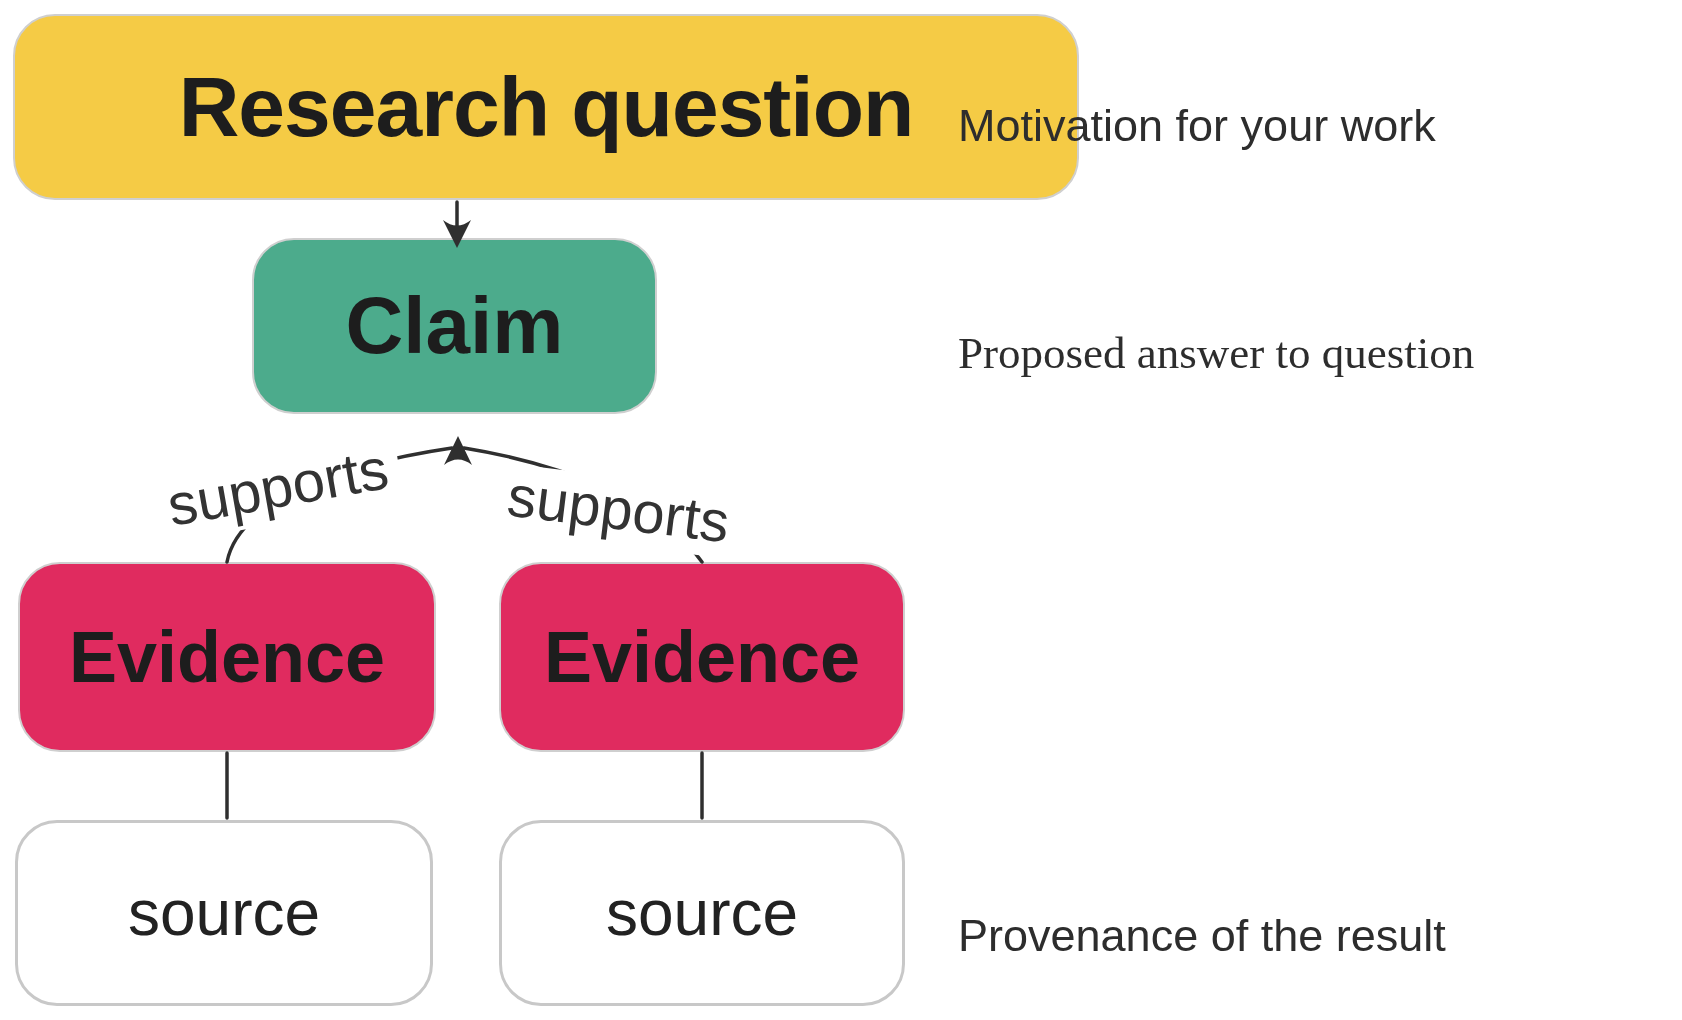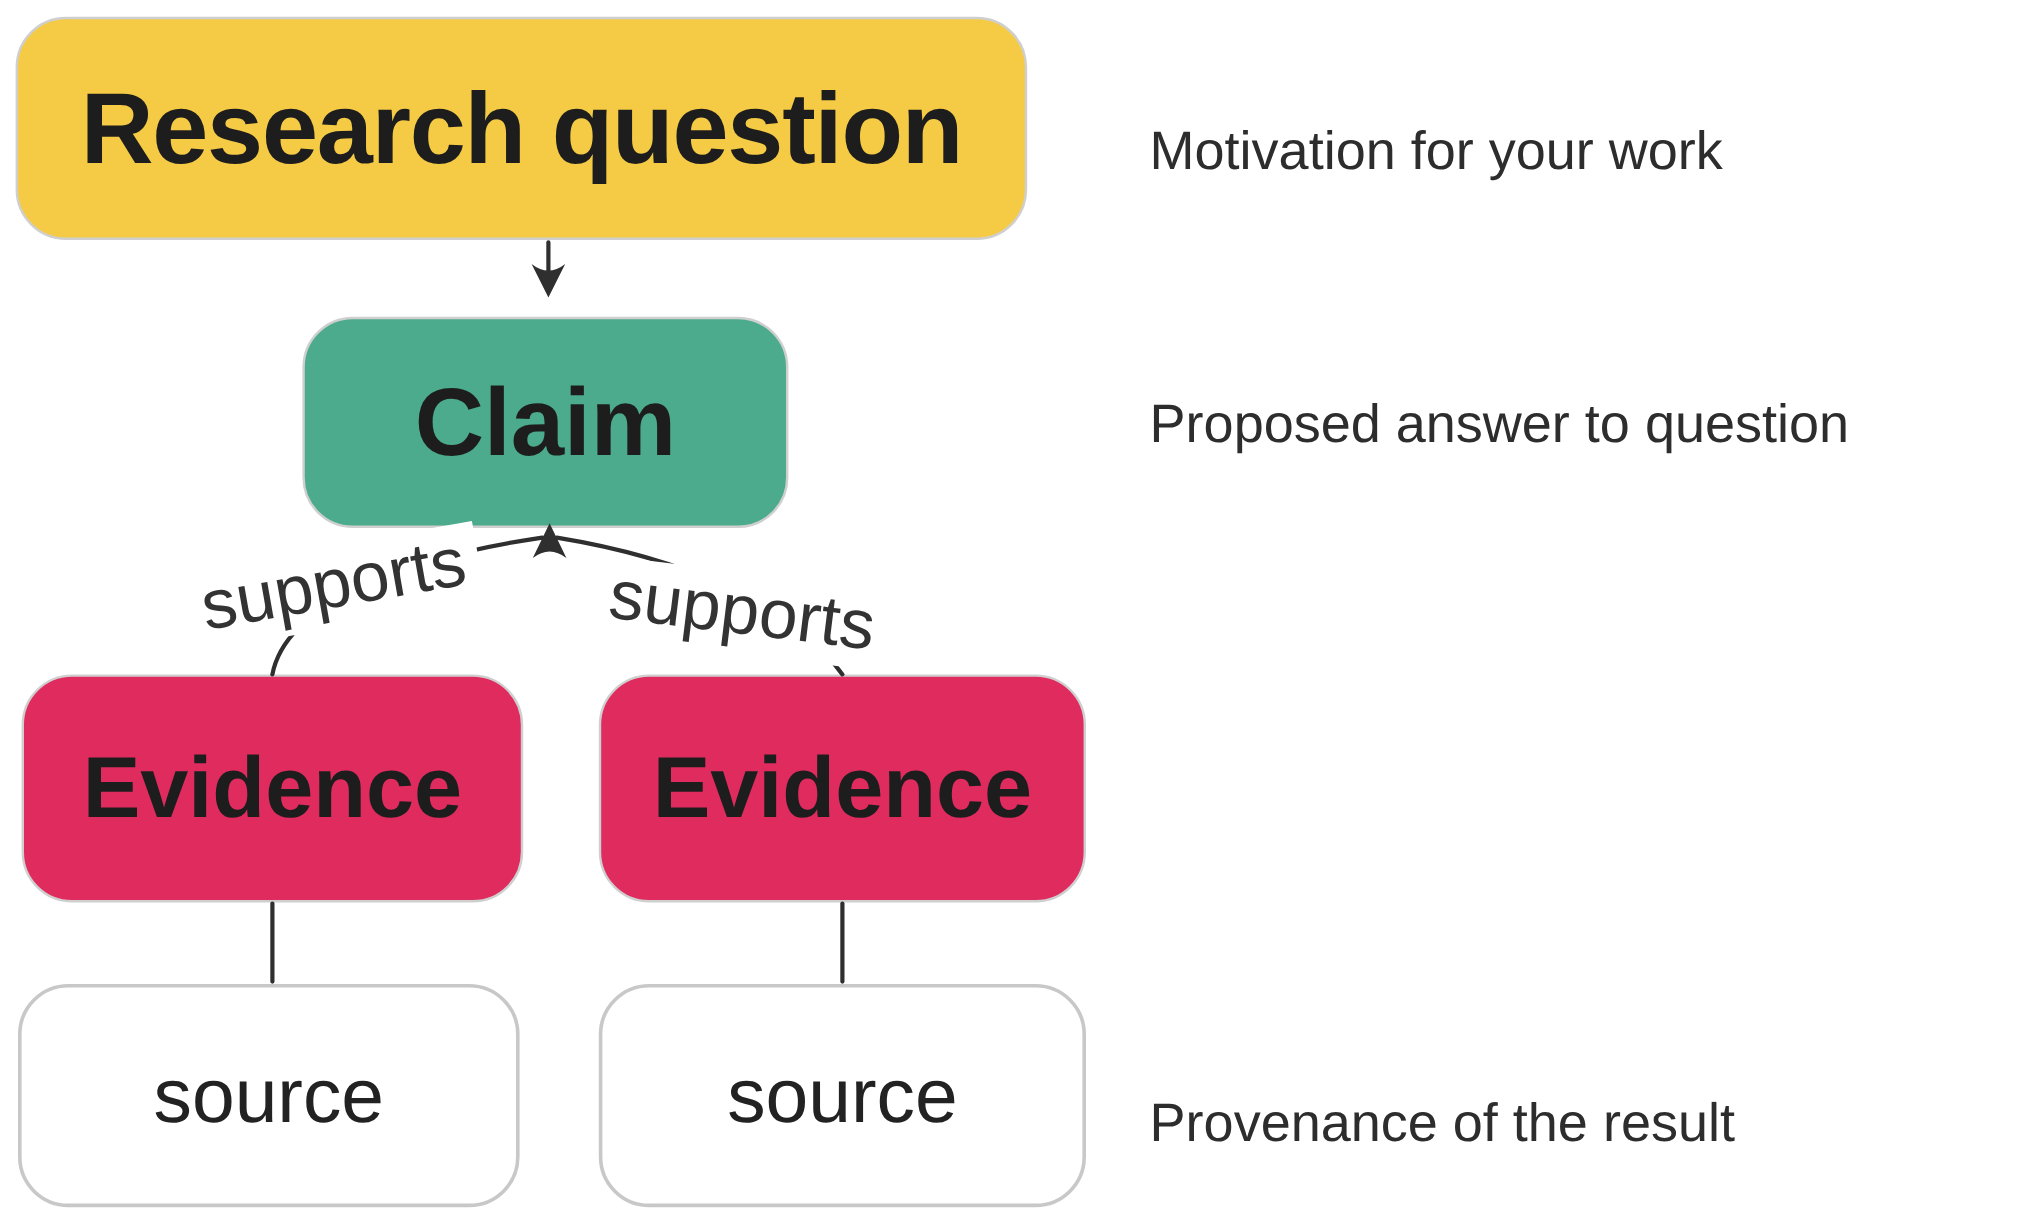--- a/index.html
+++ b/index.html
@@ -21,22 +21,22 @@
     align-items: center;
     justify-content: center;
     border-radius: 42px;
     border: 2px solid #cfcfcf;
     box-sizing: border-box;
     color: #1d1d1d;
     z-index: 1;
     text-align: center;
   }
   .node.big    { font-weight: 700; }
-  .node-research { left: 13px;  top: 14px;  width: 843px; height: 186px; font-size: 84px; letter-spacing: -1px;}
-  .node-claim    { left: 252px; top: 264px; width: 405px; height: 176px; font-size: 80px; }
+  .node-research { left: 13px;  top: 14px;  width: 1066px; height: 186px; font-size: 84px; letter-spacing: -1px;}
+  .node-claim    { left: 252px; top: 238px; width: 405px; height: 176px; font-size: 80px; }
   .node-evidence-left  { left: 18px;  top: 562px; width: 418px; height: 190px; font-size: 72px; }
   .node-evidence-right { left: 499px; top: 562px; width: 406px; height: 190px; font-size: 72px; }
   .node-source-left    { left: 15px;  top: 820px; width: 418px; height: 186px; font-size: 64px; font-weight: 400; background:#ffffff; border: 3px solid #c8c8c8; color:#222;}
   .node-source-right   { left: 499px; top: 820px; width: 406px; height: 186px; font-size: 64px; font-weight: 400; background:#ffffff; border: 3px solid #c8c8c8; color:#222;}
 
   #edges-svg {
     position: absolute;
     left: 0; top: 0;
     width: 1682px;
     height: 1020px;
@@ -58,21 +58,21 @@
 
   .annotation {
     position: absolute;
     left: 958px;
     font-size: 45px;
     color: #2d2d2d;
     white-space: nowrap;
     z-index: 1;
   }
   .annotation-1 { top: 100px; }
-  .annotation-2 { top: 327px; }
+  .annotation-2 { top: 327px; font-family: Liberation Serif, serif; }
   .annotation-3 { top: 625px; }
   .annotation-4 { top: 910px; }
 </style>
 </head>
 <body>
 
 <div id="canvas">
 
   <div class="node big node-research" style="background-color: rgb(245, 203, 69);">Research question</div>
 

